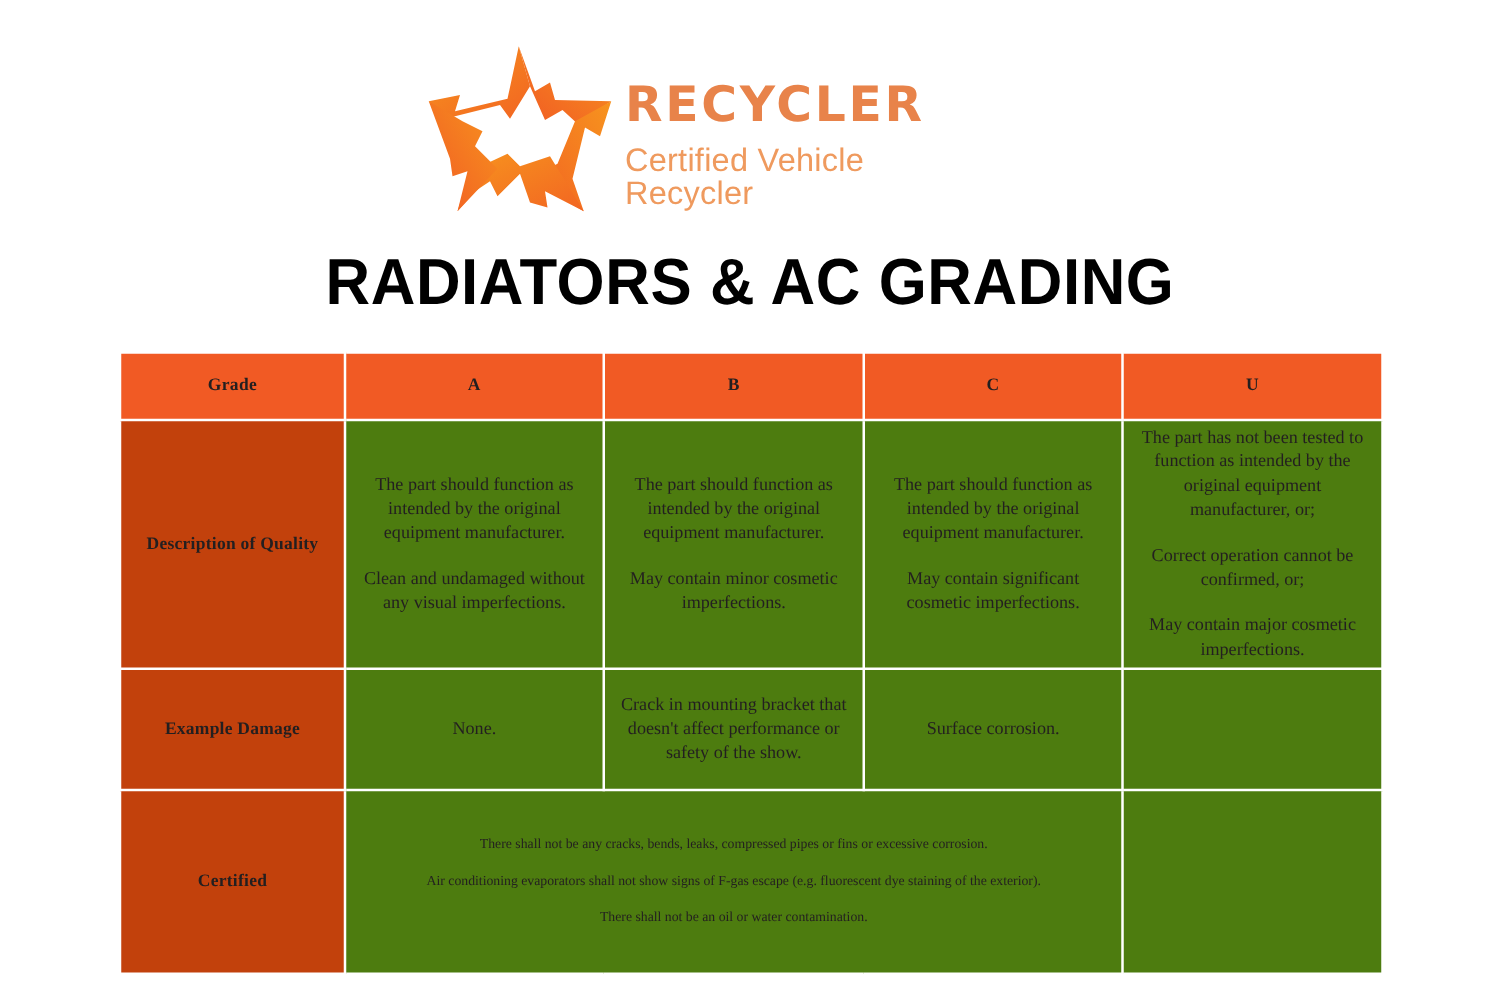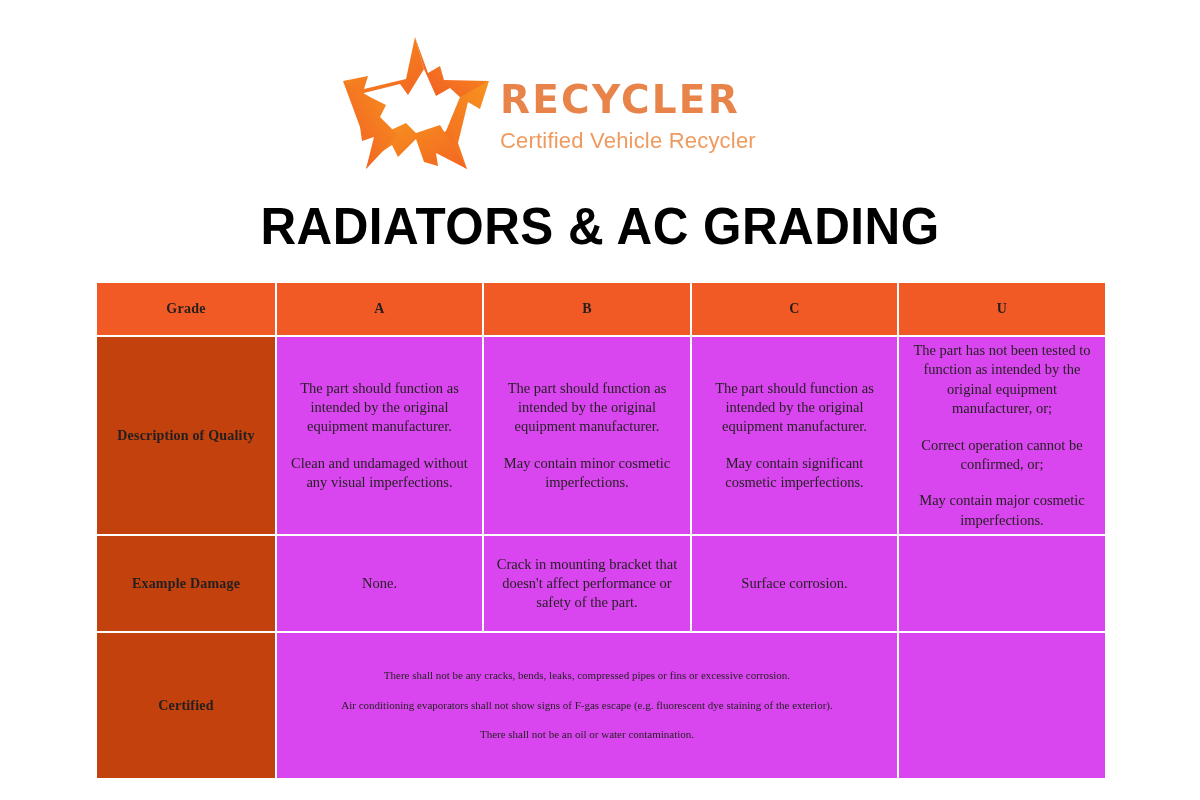--- a/index.html
+++ b/index.html
@@ -47,21 +47,21 @@
   .logo-wordmark {
     font-family: "DejaVu Sans", sans-serif;
     font-size: 39px;
     font-weight: bold;
     letter-spacing: 2.2px;
     color: #e8834a;
     line-height: 1;
   }
   .logo-tagline {
     font-family: "Liberation Sans", sans-serif;
-    font-size: 22px;
+    font-size: 26px;
     color: #ef9a5e;
     letter-spacing: 0.2px;
     line-height: 1;
     margin-top: 11px;
   }
 
   
   .page-title {
     position: absolute;
     left: 0;
@@ -106,21 +106,21 @@
   
   .row-label {
     background: #c2410c;
     font-size: 14px;
     font-weight: bold;
     letter-spacing: 0.2px;
   }
 
   
   .body-cell {
-    background: #d946ef;
+    background: #4d7c0f;
     font-size: 14.5px;
     line-height: 1.33;
   }
   .body-cell p {
     margin: 0;
   }
   .body-cell p + p {
     margin-top: 1.2em;
   }
 
@@ -218,21 +218,21 @@
             <p>May contain major cosmetic imperfections.</p>
           </td>
       </tr>
 
       <tr class="r-dmg">
         <td class="row-label">Example Damage</td>
         <td class="body-cell">
             <p>None.</p>
           </td>
         <td class="body-cell">
-            <p>Crack in mounting bracket that doesn't affect performance or safety of the part.</p>
+            <p>Crack in mounting bracket that doesn't affect performance or safety of the show.</p>
           </td>
         <td class="body-cell">
             <p>Surface corrosion.</p>
           </td>
         <td class="body-cell"></td>
       </tr>
 
       <tr class="r-excl">
         <td class="row-label">Certified</td>
         <td class="body-cell excl-text" colspan="3">

